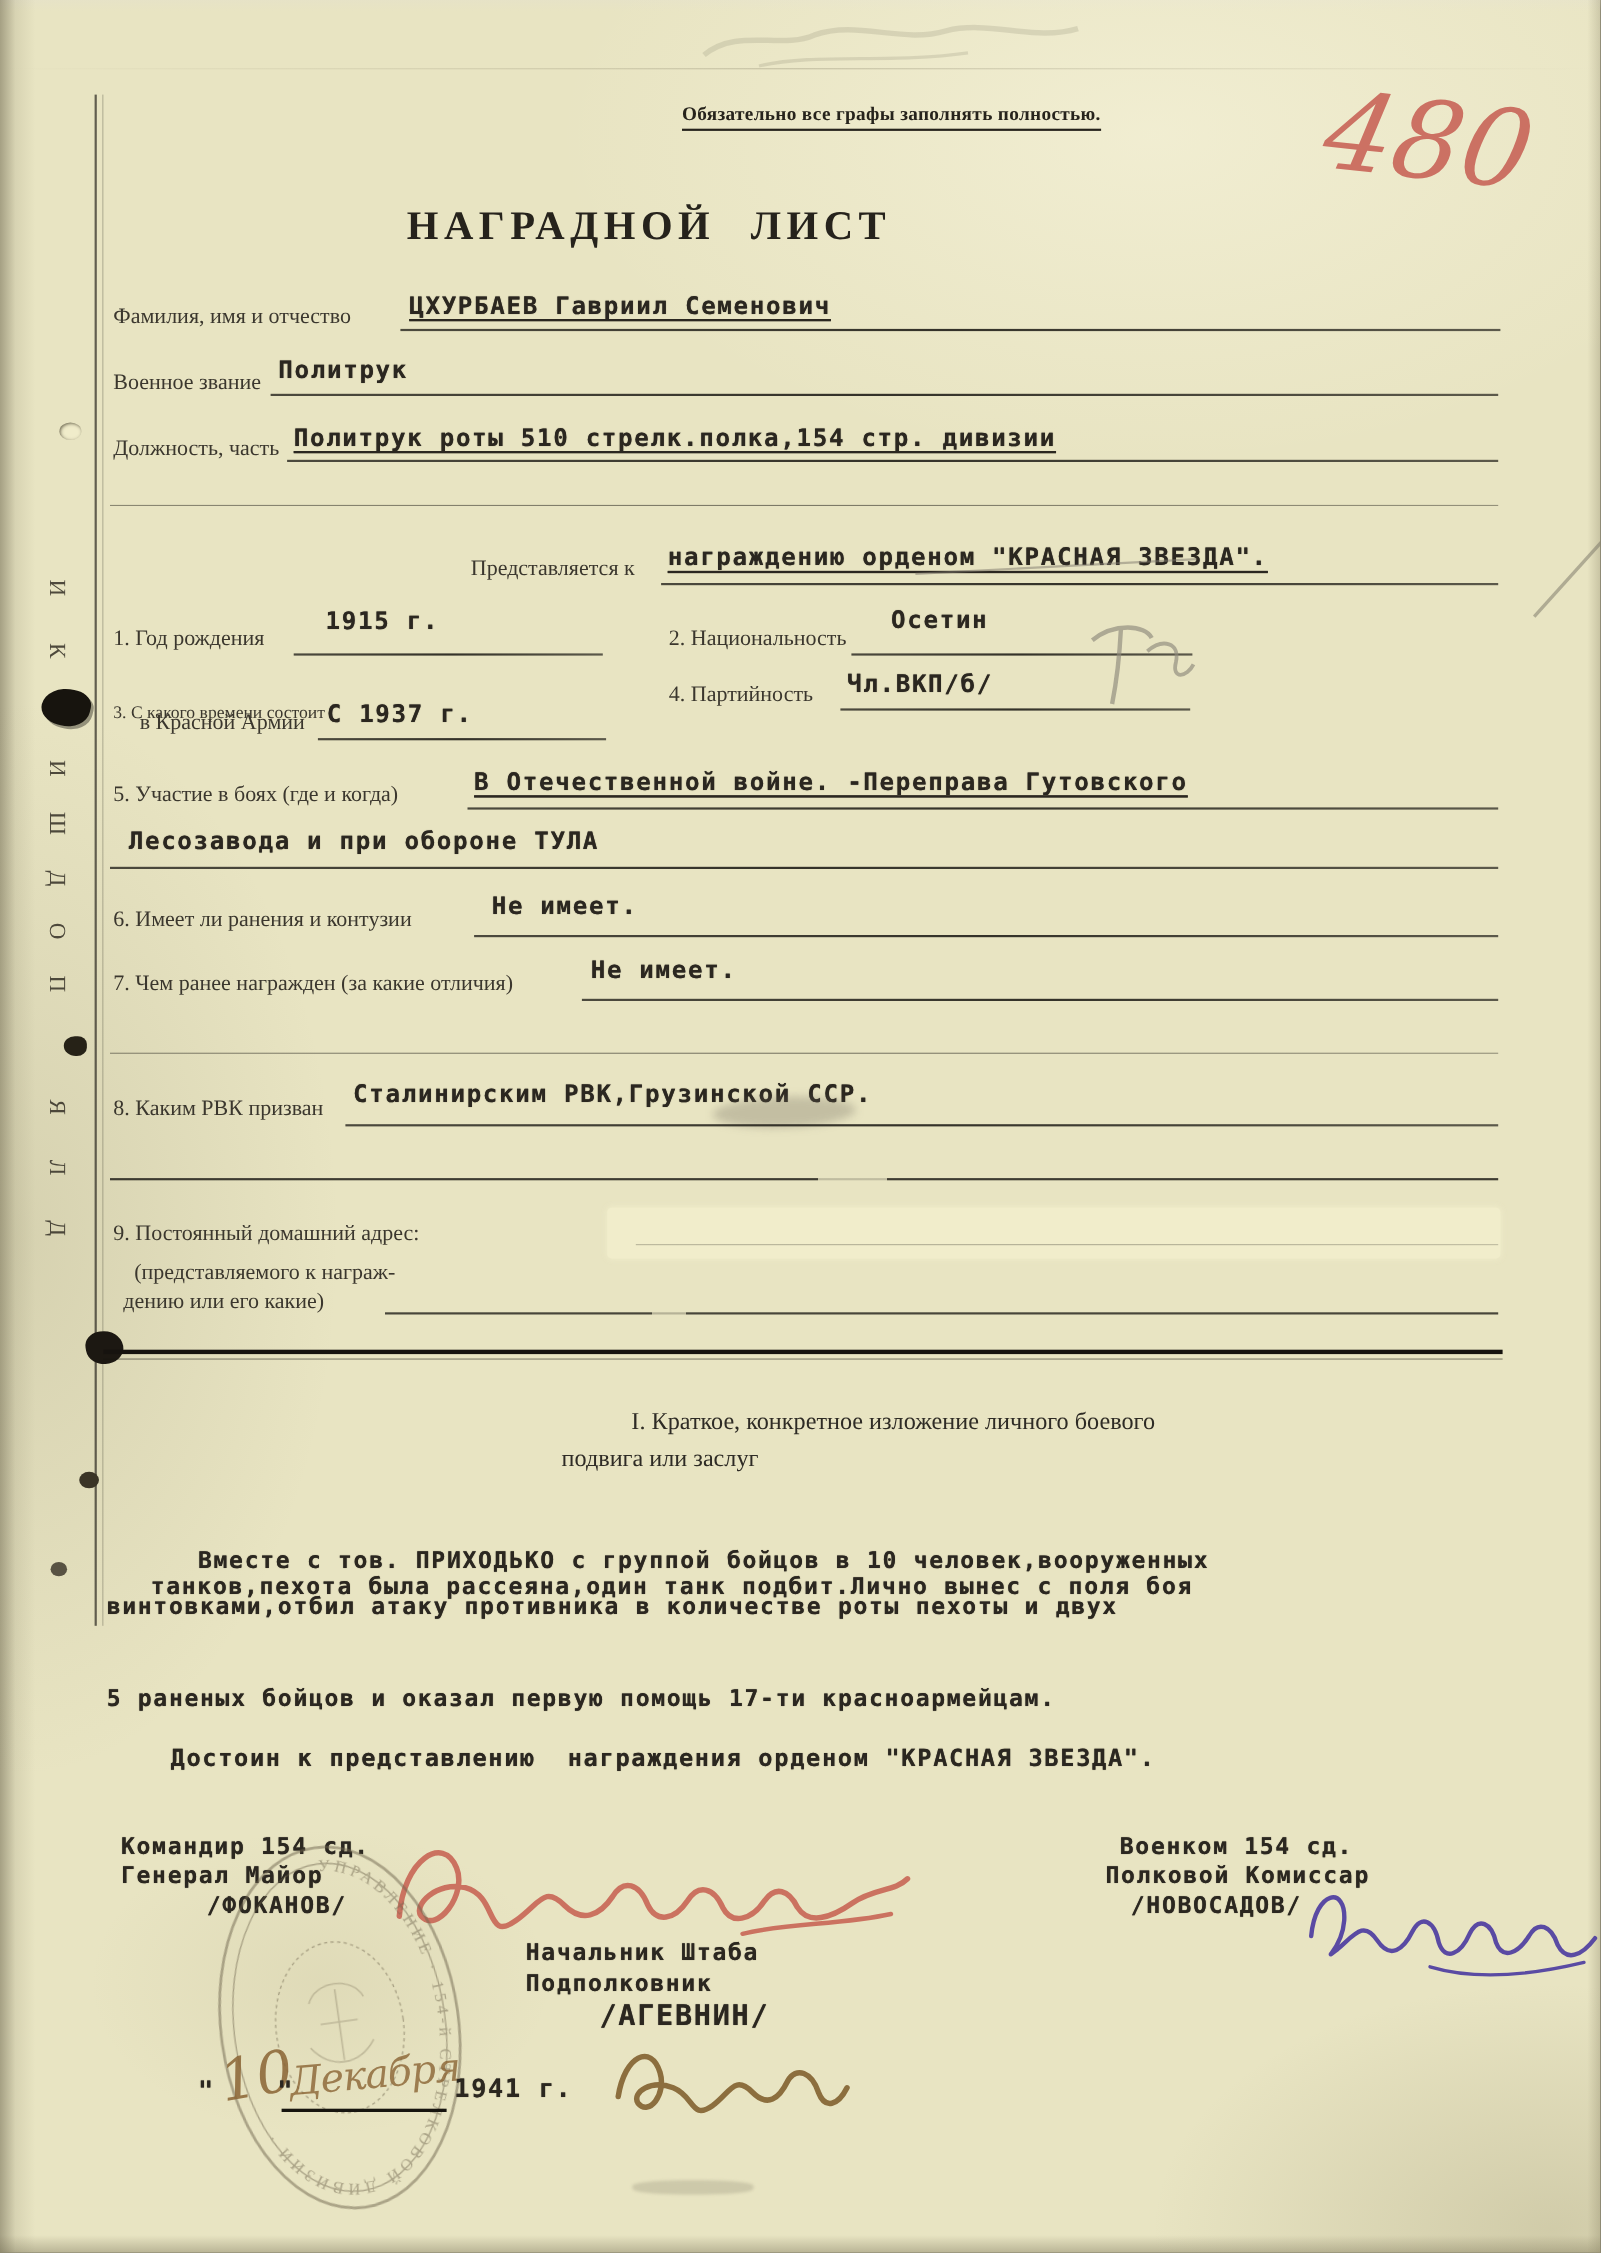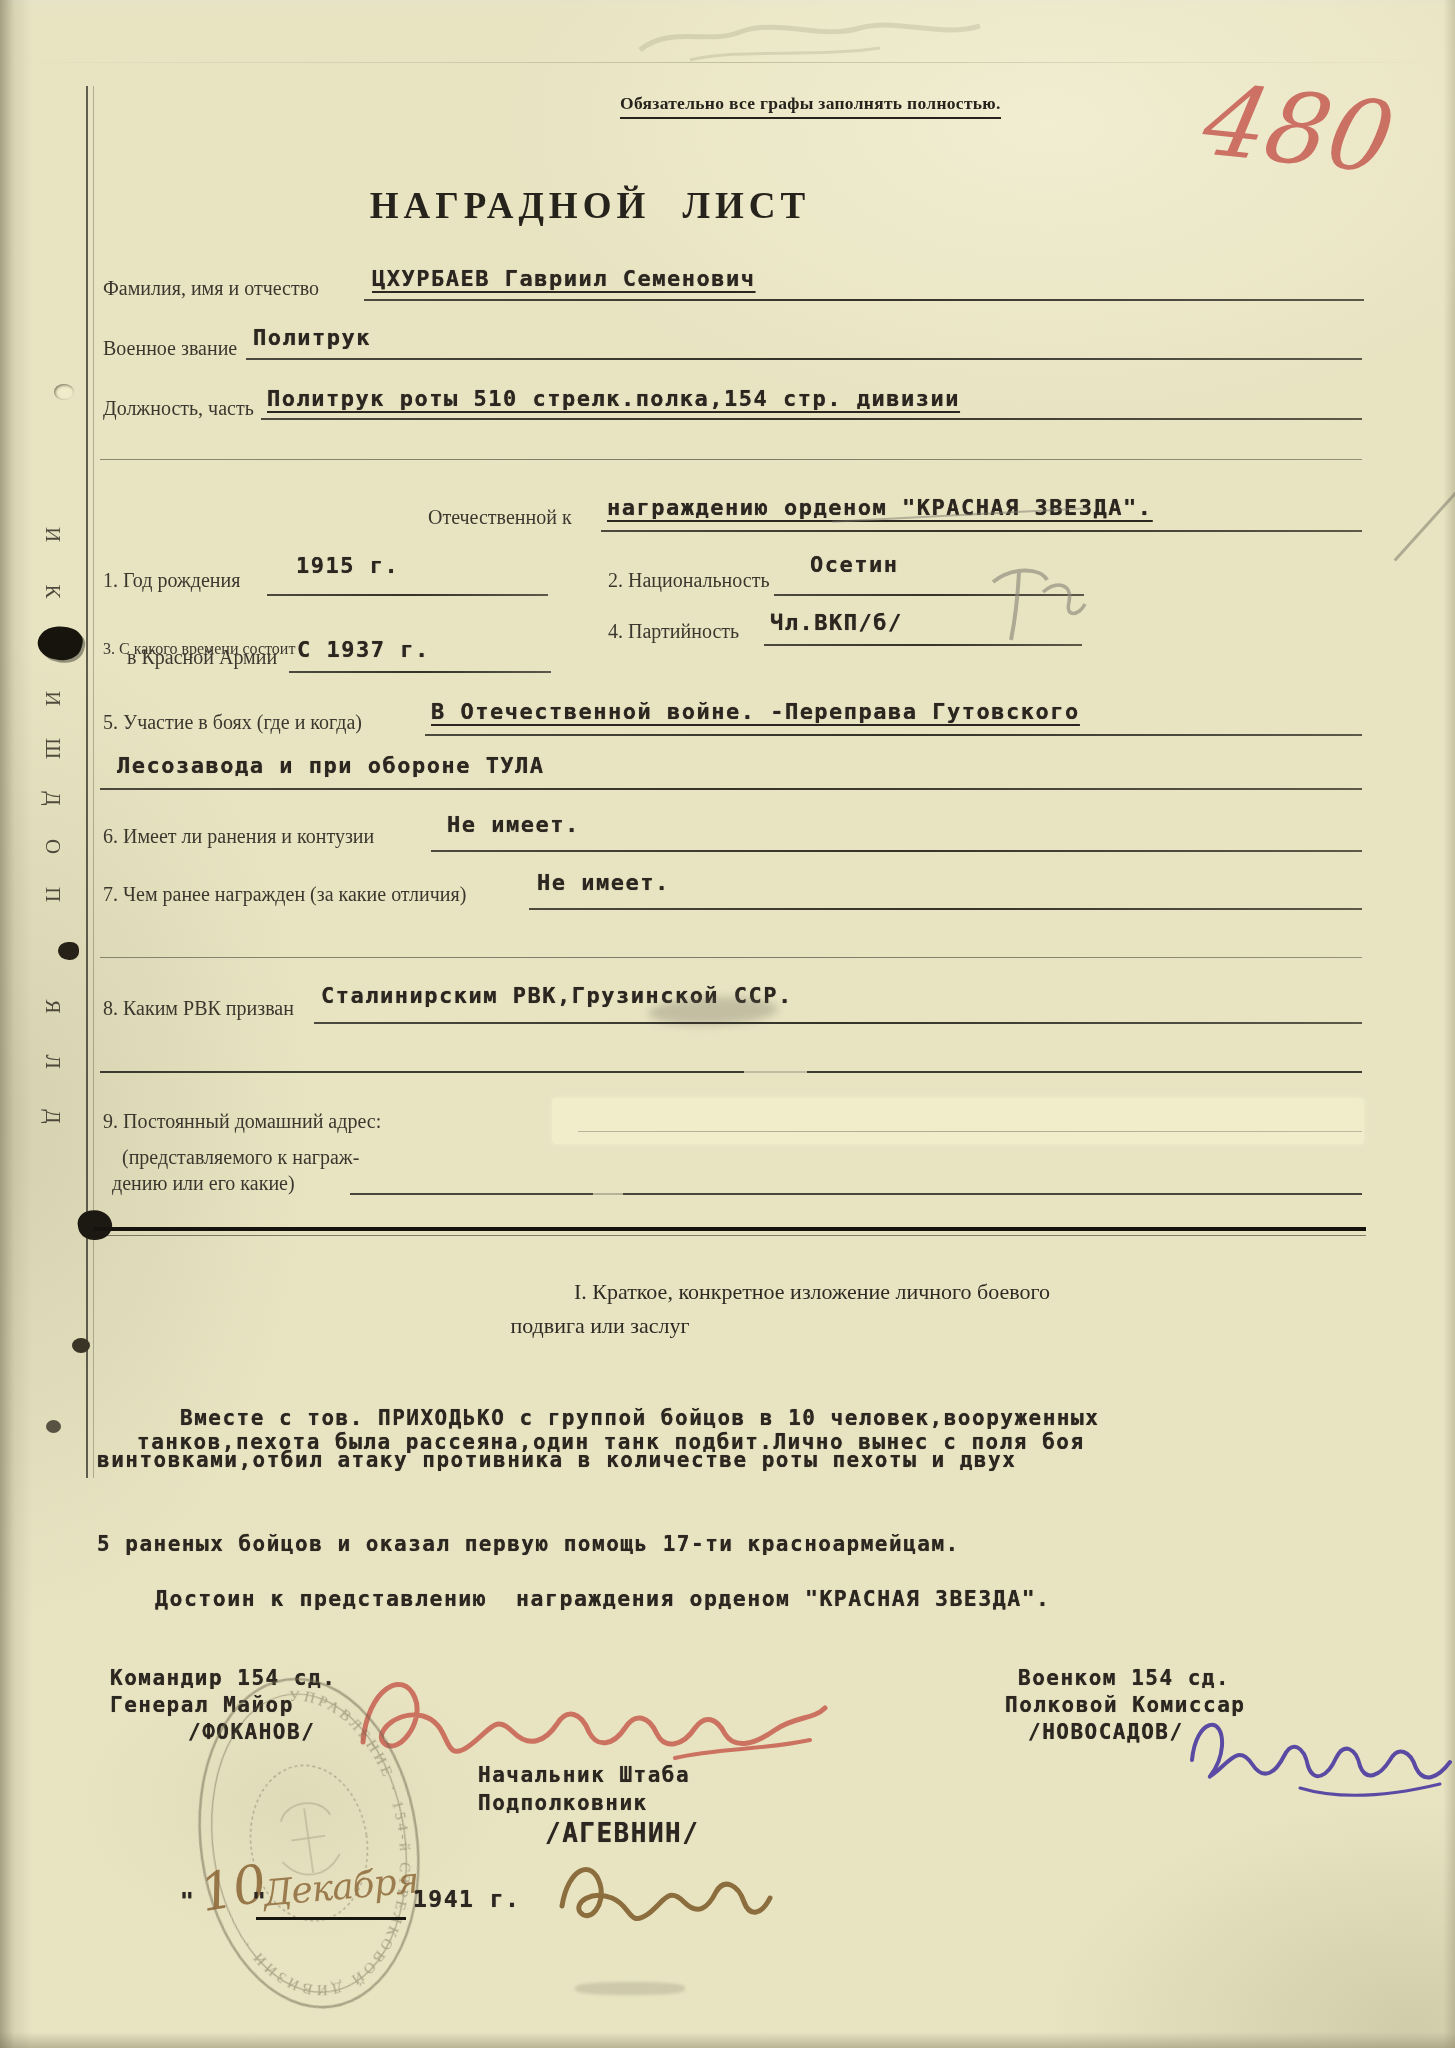--- a/index.html
+++ b/index.html
@@ -75,21 +75,21 @@
   <div class="abs lbl" style="left:103px;top:337px;font-size:20px;">Военное звание</div>
   <div class="abs typ" style="left:253px;top:325px;font-size:22px;">Политрук</div>
   <div class="abs rule" style="left:246px;top:358px;width:1116px;"></div>
 
   <div class="abs lbl" style="left:103px;top:397px;font-size:20px;">Должность, часть</div>
   <div class="abs typ ul" style="left:267px;top:386px;font-size:22px;">Политрук роты 510 стрелк.полка,154 стр. дивизии</div>
   <div class="abs rule" style="left:261px;top:418px;width:1101px;"></div>
 
   <div class="abs rule thin" style="left:100px;top:459px;width:1262px;"></div>
 
-  <div class="abs lbl" style="left:428px;top:506px;font-size:20px;">Отечественной к</div>
+  <div class="abs lbl" style="left:428px;top:506px;font-size:20px;">Представляется к</div>
   <div class="abs typ ul" style="left:607px;top:495px;font-size:22px;">награждению орденом "КРАСНАЯ ЗВЕЗДА".</div>
   <div class="abs rule" style="left:601px;top:530px;width:761px;"></div>
 
   <div class="abs lbl" style="left:103px;top:569px;font-size:20px;">1. Год рождения</div>
   <div class="abs typ" style="left:296px;top:553px;font-size:22px;">1915 г.</div>
   <div class="abs rule" style="left:267px;top:594px;width:281px;"></div>
   <div class="abs lbl" style="left:608px;top:569px;font-size:20px;">2. Национальность</div>
   <div class="abs typ" style="left:810px;top:552px;font-size:22px;">Осетин</div>
   <div class="abs rule" style="left:774px;top:594px;width:310px;"></div>
 

